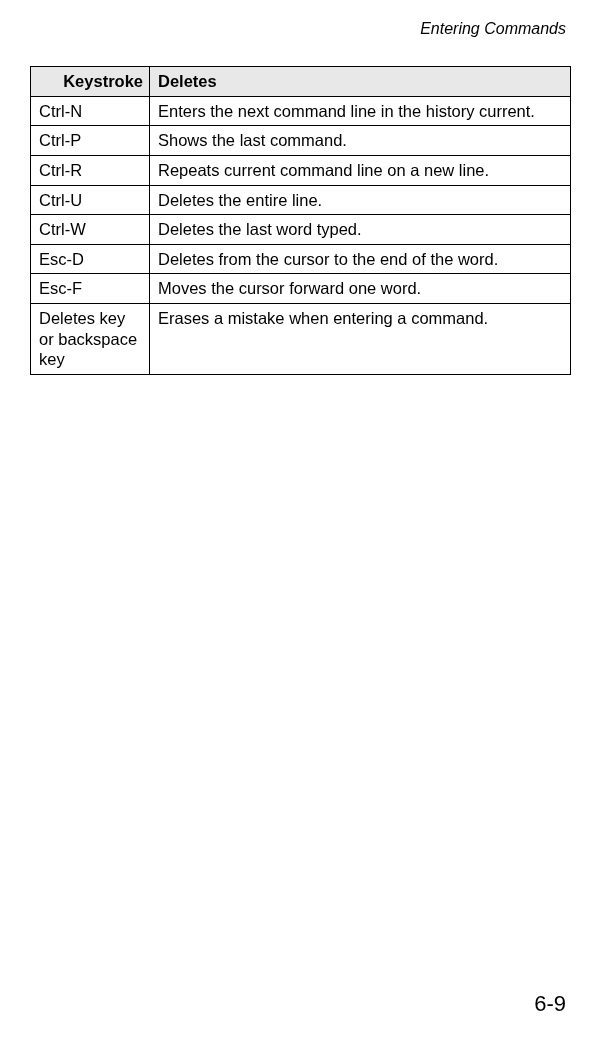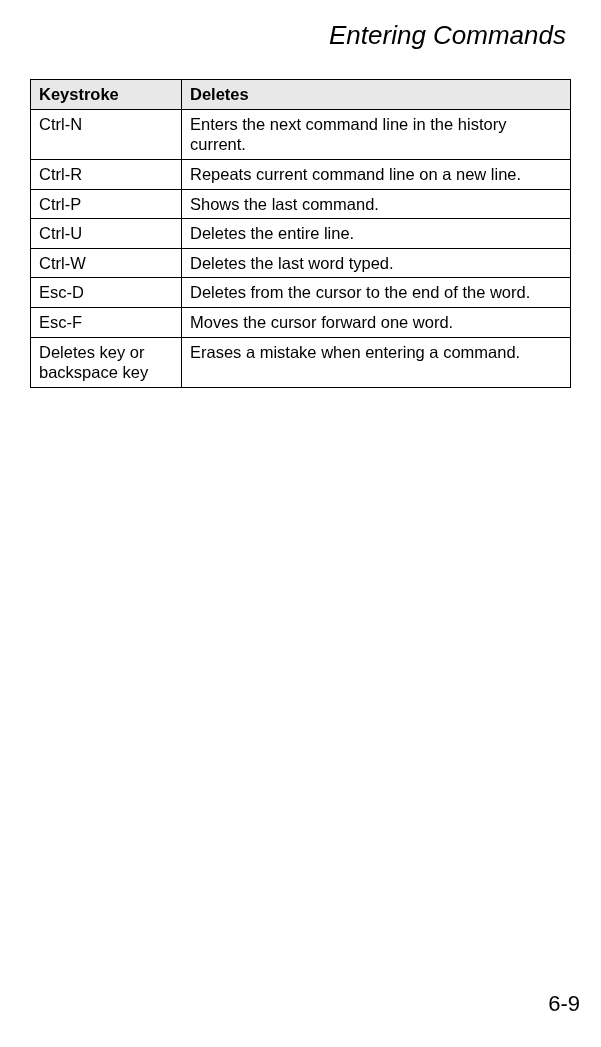--- a/index.html
+++ b/index.html
@@ -11,21 +11,21 @@
       width: 601px;
       height: 1047px;
       background: #ffffff;
       font-family: Arial, Helvetica, sans-serif;
       position: relative;
       padding: 20px 30px 30px 30px;
     }
     .page-title {
       text-align: right;
       font-style: italic;
-      font-size: 26px;
+      font-size: 16px;
       font-family: Arial, Helvetica, sans-serif;
       margin-bottom: 28px;
       padding-right: 5px;
     }
     .cmd-table {
       border-collapse: collapse;
       width: 100%;
       border: 1.5px solid #000;
     }
     .cmd-table th,
@@ -36,26 +36,27 @@
       vertical-align: top;
       font-size: 16.5px;
       line-height: 1.25;
     }
     .cmd-table th {
       background: #e8e8e8;
       font-weight: bold;
       border-bottom: 1.5px solid #000;
     }
     .cmd-table .col-key {
-      width: 151px;
+      width: 119px;
+      text-align: right;
     }
     .page-number {
       position: absolute;
       bottom: 30px;
-      right: 21px;
+      right: 35px;
       font-size: 22px;
       font-family: Arial, Helvetica, sans-serif;
     }
   </style>
 </head>
 <body>
 
 <div class="page-title">Entering Commands</div>
 
 <table class="cmd-table">
@@ -64,26 +65,26 @@
       <th class="col-key">Keystroke</th>
       <th>Deletes</th>
     </tr>
   </thead>
   <tbody>
     <tr>
       <td>Ctrl-N</td>
       <td>Enters the next command line in the history current.</td>
     </tr>
     <tr>
+      <td>Ctrl-P</td>
+      <td>Shows the last command.</td>
+    </tr>
+    <tr>
       <td>Ctrl-R</td>
       <td>Repeats current command line on a new line.</td>
-    </tr>
-    <tr>
-      <td>Ctrl-P</td>
-      <td>Shows the last command.</td>
     </tr>
     <tr>
       <td>Ctrl-U</td>
       <td>Deletes the entire line.</td>
     </tr>
     <tr>
       <td>Ctrl-W</td>
       <td>Deletes the last word typed.</td>
     </tr>
     <tr>

